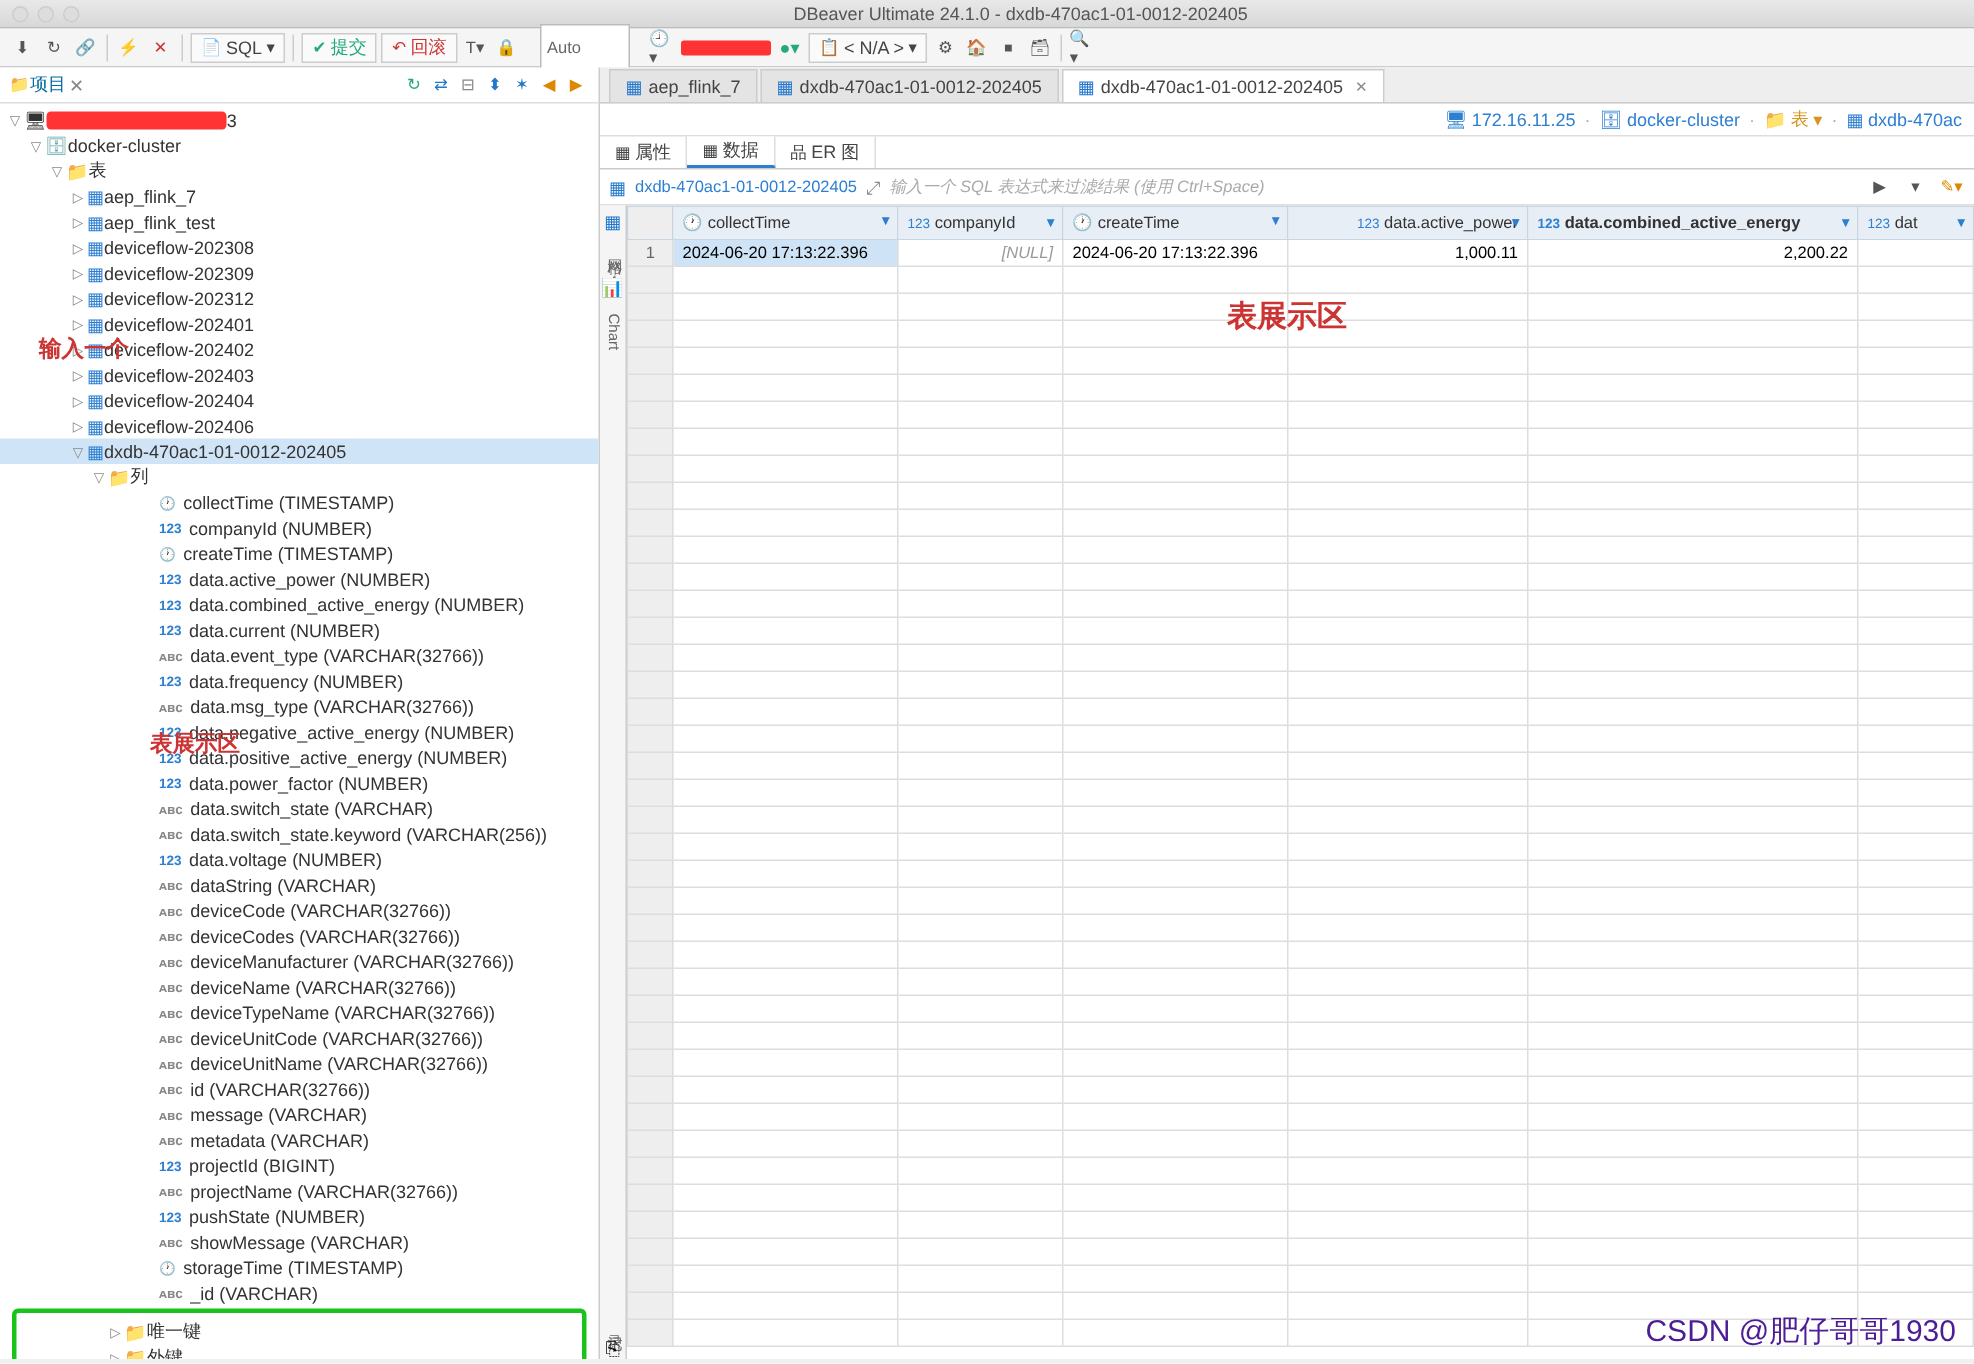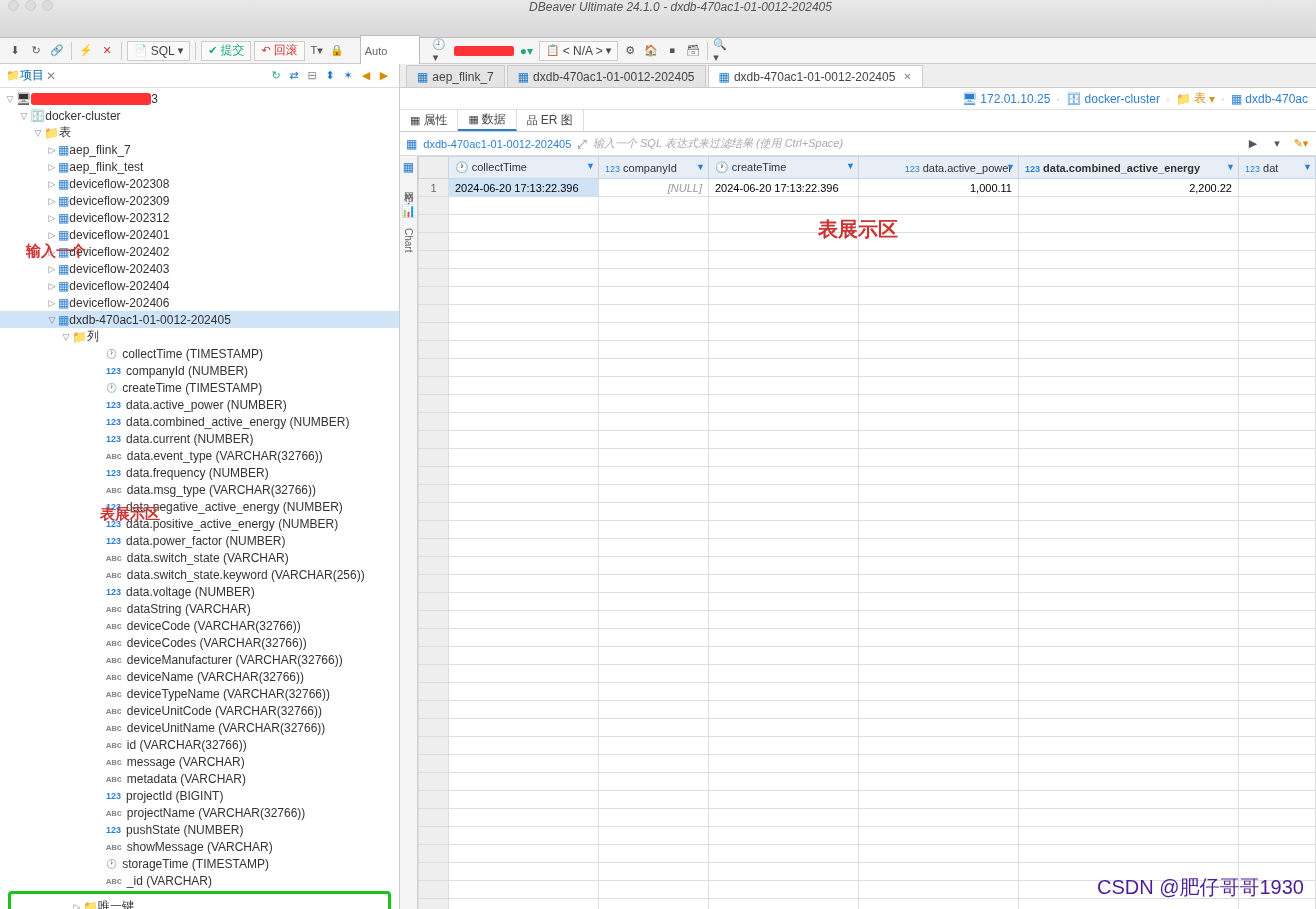--- a/index.html
+++ b/index.html
@@ -1,17 +1,17 @@
 <!DOCTYPE html>
 <html><head>
 <meta charset="utf-8">
 <style>
 * { margin: 0; padding: 0; box-sizing: border-box; font-family: -apple-system, "Segoe UI", Arial, sans-serif; font-size: 12px; }
 body { background: #f0f0f0; width: 1316px; height: 909px; overflow: hidden; }
-.titlebar { height: 38px; background: linear-gradient(#e8e8e8,#d8d8d8); display: flex; padding: 0 8px; border-bottom: 1px solid #bbb; font-style: italic; }
+.titlebar { height: 19px; background: linear-gradient(#e8e8e8,#d8d8d8); display: flex; align-items: center; padding: 0 8px; border-bottom: 1px solid #bbb; }
 .traffic { display: flex; gap: 6px; }
 .dot { width: 11px; height: 11px; border-radius: 50%; background: #ddd; border: 1px solid #ccc; }
 .title { flex: 1; text-align: center; color: #555; font-size: 12px; }
 .toolbar { height: 26px; background: #f5f5f5; display: flex; align-items: center; padding: 0 6px; gap: 3px; border-bottom: 1px solid #ccc; }
 .tbtn { width: 18px; height: 18px; display: inline-flex; align-items: center; justify-content: center; font-size: 11px; color: #555; cursor: pointer; }
 .tbtn.sep { border-left: 1px solid #ccc; margin: 0 2px; width: 1px; }
 .sql-btn { padding: 0 6px; height: 20px; border: 1px solid #ccc; background: #fafafa; display: inline-flex; align-items: center; gap: 3px; font-size: 11px; color: #444; }
 .auto-box { width: 60px; height: 32px; border: 1px solid #bbb; background: #fff; margin: 0 10px; padding: 0 4px; font-size: 11px; color:#666; display:flex; align-items:center; }
 .redbar { width: 60px; height: 10px; background: #f33; border-radius: 2px; }
 .main { display: flex; height: calc(100% - 48px); }
@@ -207,21 +207,21 @@
           <span style="color:#27c">▦</span>
           <span>dxdb-470ac1-01-0012-202405</span>
         </div>
       <div class="rtab active">
           <span style="color:#27c">▦</span>
           <span>dxdb-470ac1-01-0012-202405</span>
           <span class="x">✕</span>
         </div>
     </div>
     <div class="breadcrumb">
-      <span class="bc-item">🖥 <span>172.01.10.25</span></span>
+      <span class="bc-item">🖥 <span>172.16.11.25</span></span>
         <span class="bc-sep">·</span>
       <span class="bc-item">🗄 <span>docker-cluster</span></span>
         <span class="bc-sep">·</span>
       <span class="bc-item" style="color:#d9941e">📁 <span>表</span> ▾</span>
         <span class="bc-sep">·</span>
       <span class="bc-item">▦ <span>dxdb-470ac</span></span>
     </div>
     <div class="subtabs">
       <div class="subtab">▦ <span>属性</span></div>
       <div class="subtab active">▦ <span>数据</span></div>

